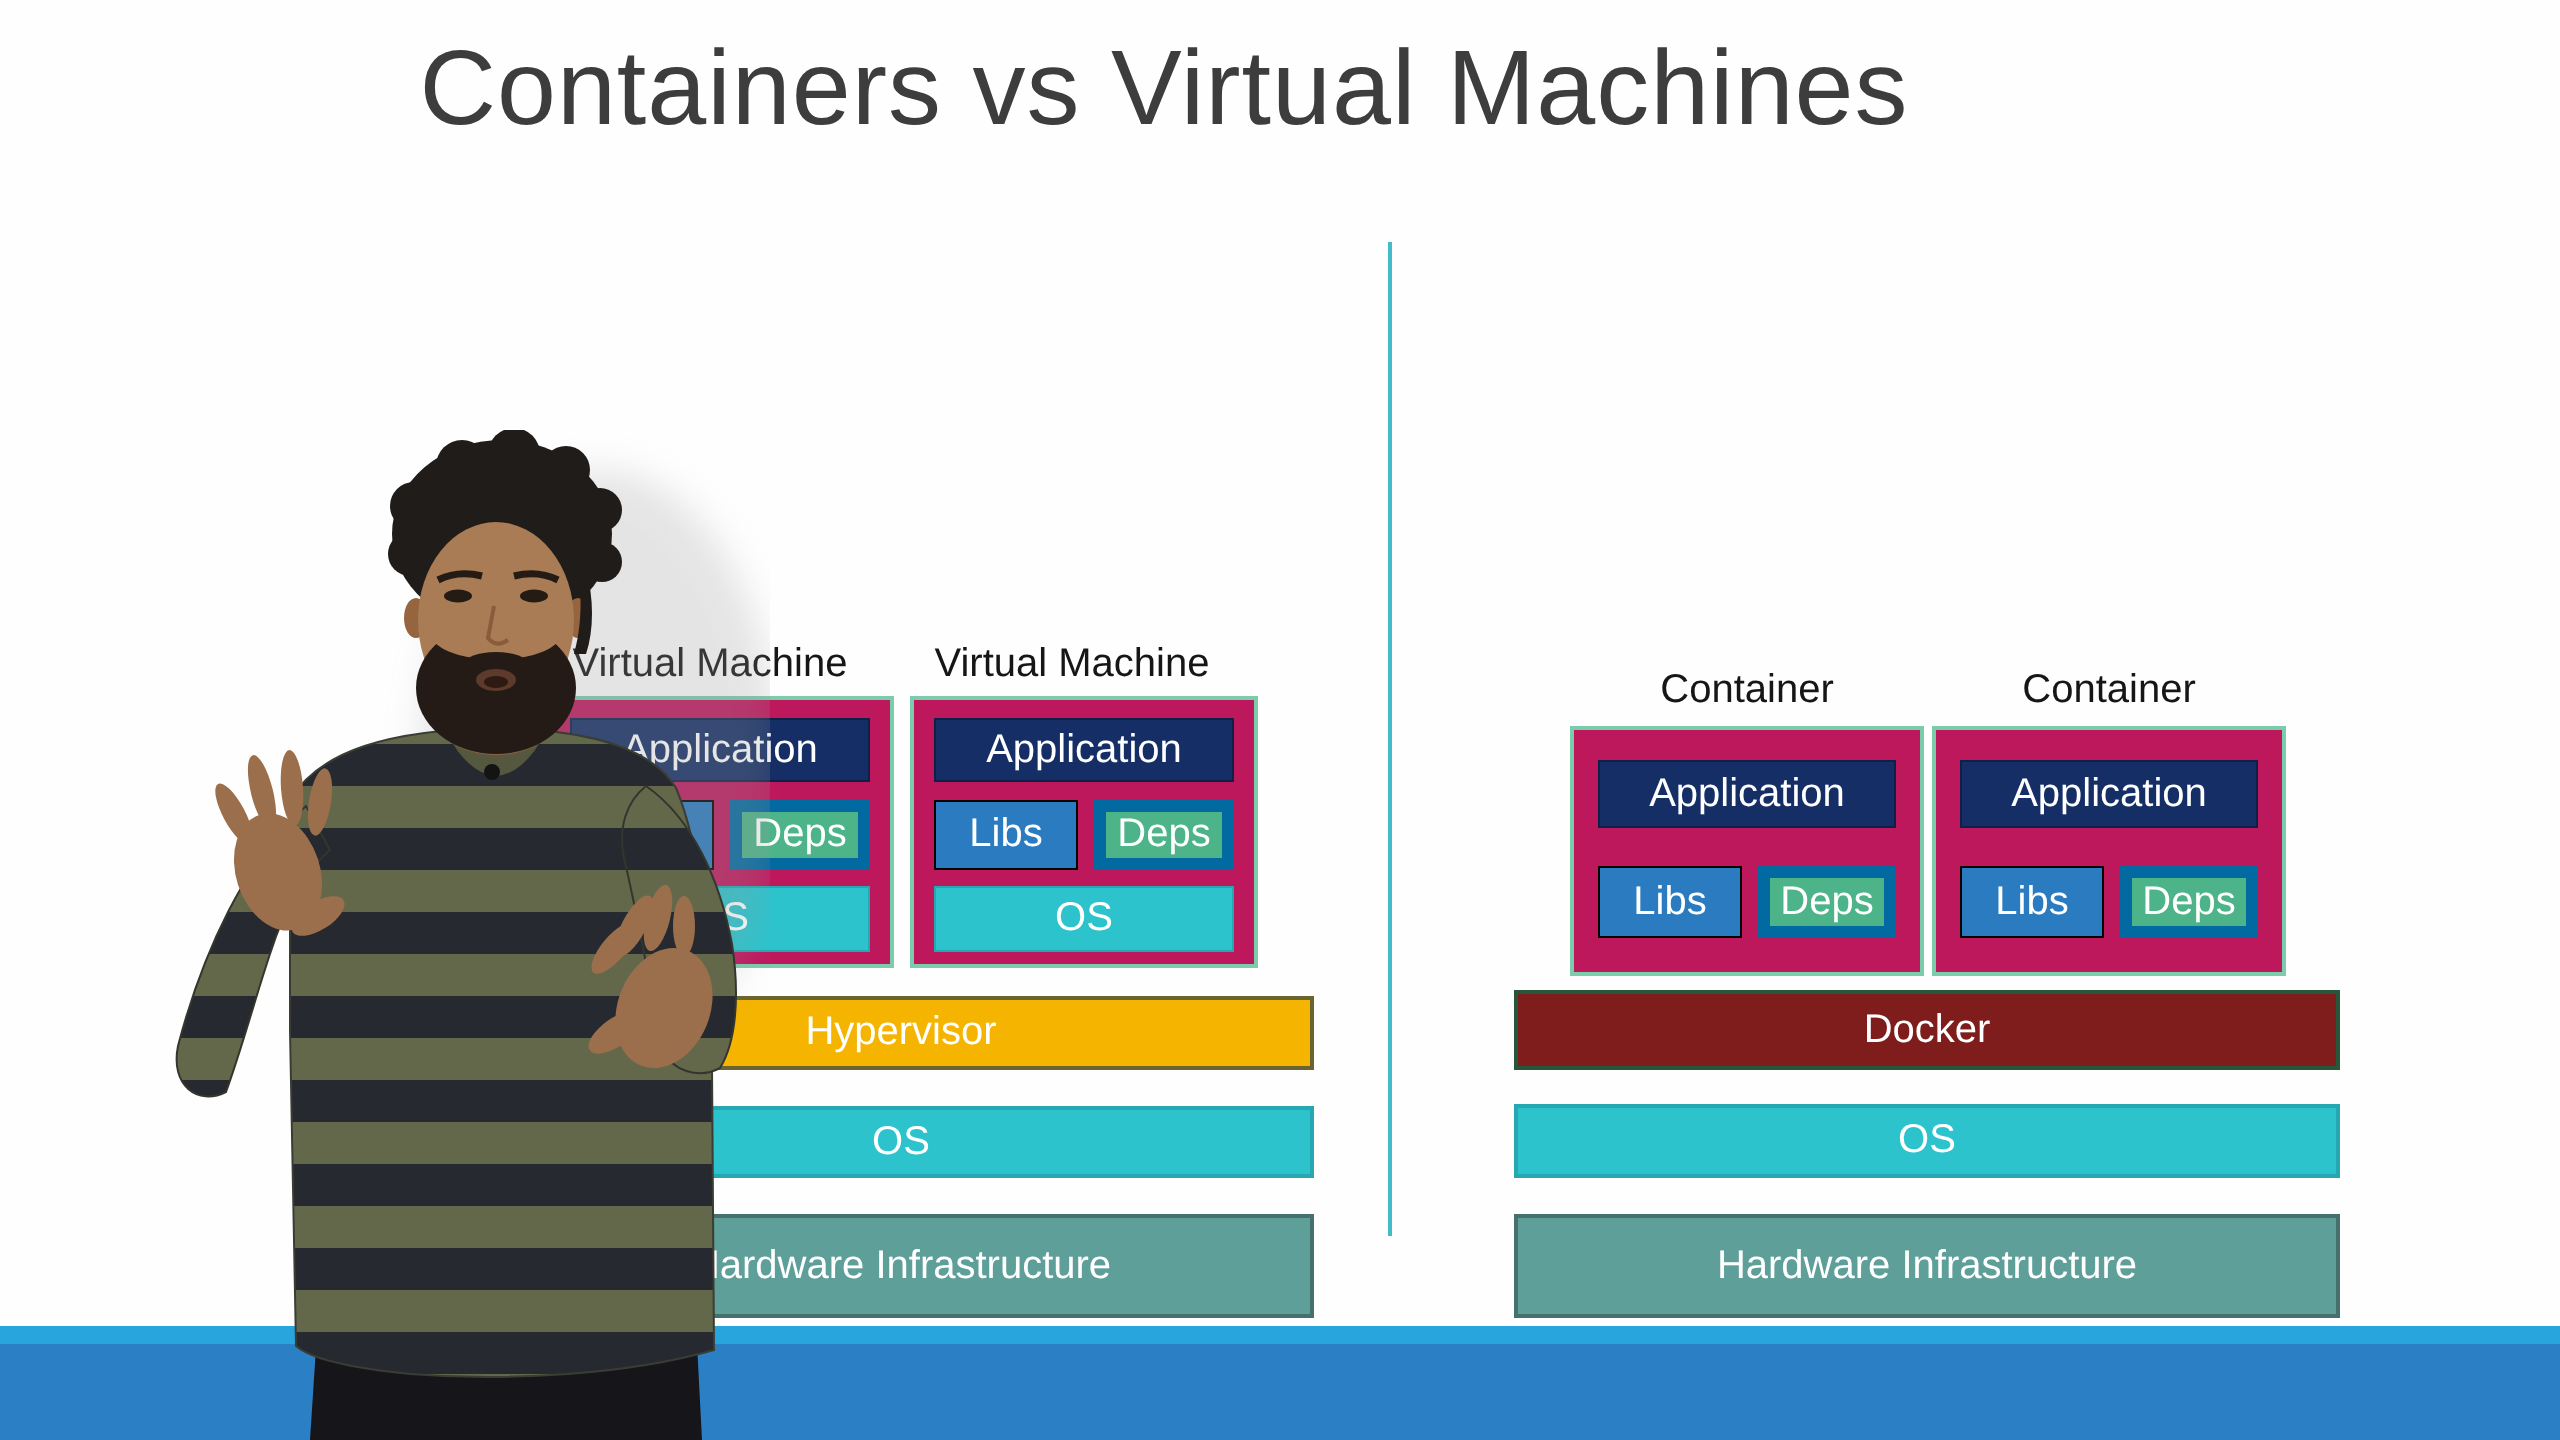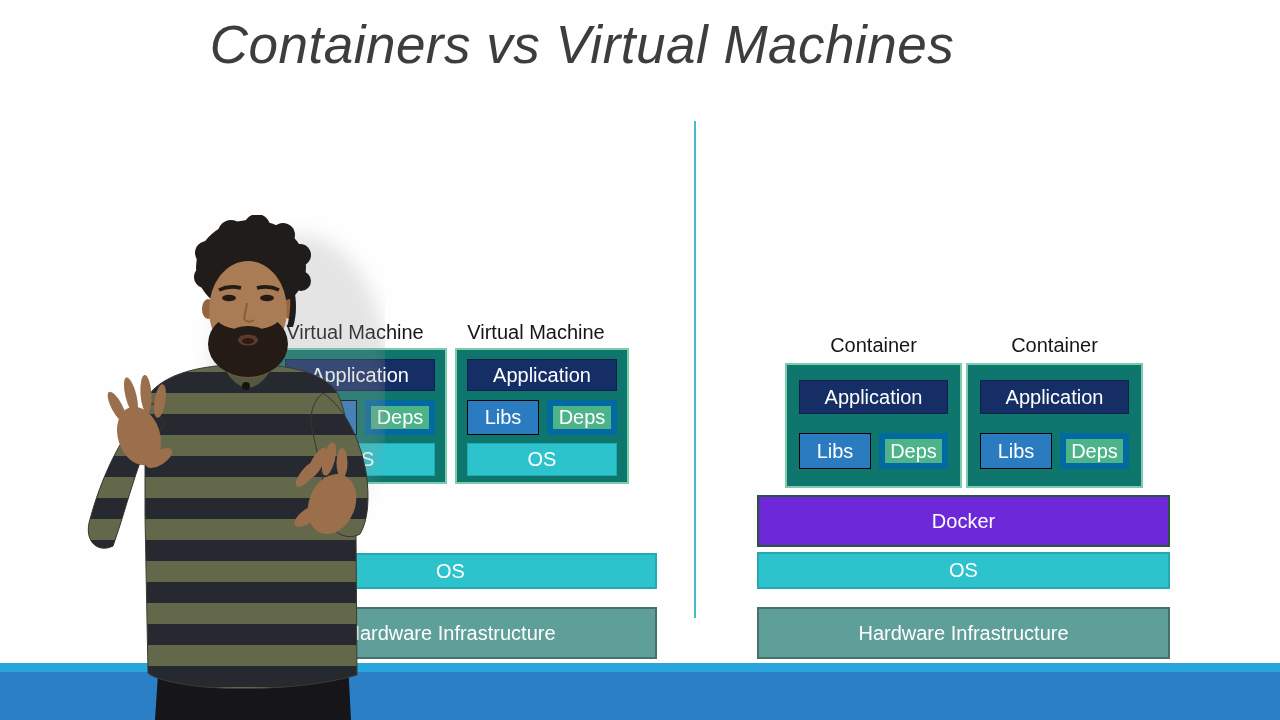--- a/index.html
+++ b/index.html
@@ -2,50 +2,50 @@
 <html><head>
 <meta charset="utf-8">
 <style>
   html,body{margin:0;padding:0;background:#ffffff;}
   #slide{
     position:relative;width:1280px;height:720px;background:#fefefe;overflow:hidden;
     font-family:"Liberation Sans",sans-serif;
   }
   .title{
     position:absolute;top:14px;left:0;width:1164px;text-align:center;
-    font-size:53px;font-weight:300;letter-spacing:0.5px;color:#3d3d3d;font-style:italic;
+    font-size:53px;font-weight:300;letter-spacing:0.5px;color:#3d3d3d;
   }
   .divider{position:absolute;left:694px;top:121px;width:2px;height:497px;background:#41bcc8;}
 
   .stack-label{position:absolute;font-size:20px;color:#161616;text-align:center;width:174px;}
   .ct-label{width:177px;}
 
   .card{
-    position:absolute;box-sizing:border-box;background:#0f766e;
+    position:absolute;box-sizing:border-box;background:#be185d;
     border:2px solid #7bccab;
   }
   .vm-card{width:174px;height:136px;padding:9px 10px;}
   .ct-card{width:177px;height:125px;padding:15px 12px 12px;}
   .bar{
     display:flex;align-items:center;justify-content:center;
     color:#ffffff;font-size:20px;box-sizing:border-box;white-space:nowrap;
   }
   .app{height:32px;background:#152f66;border:1px solid #0d1f4a;}
   .ct-card .app{height:34px;}
   .lrow{display:flex;gap:8px;margin-top:9px;height:35px;}
   .ct-card .lrow{margin-top:19px;height:36px;}
   .libs{width:72px;background:#2b7bc0;border:1px solid #000000;}
   .deps{flex:1;background:#4db389;border:6px solid #0369a1;}
   .osrow{margin-top:8px;height:33px;background:#2cc3cd;border:1px solid #21a9b4;}
 
   .layer{position:absolute;width:413px;}
   .hypervisor{left:244px;top:498px;height:37px;background:#f4b400;border:2px solid #6b6430;}
   .os-left{left:244px;top:553px;height:36px;background:#2cc3cd;border:2px solid #26a8b3;}
   .hw-left{left:244px;top:607px;height:52px;background:#5f9f99;border:2px solid #45706c;}
-  .docker{left:757px;top:495px;height:52px;background:#6d28d9;border:2px solid #27573a;}
+  .docker{left:757px;top:495px;height:40px;background:#7f1d1d;border:2px solid #27573a;}
   .os-right{left:757px;top:552px;height:37px;background:#2cc3cd;border:2px solid #26a8b3;}
   .hw-right{left:757px;top:607px;height:52px;background:#5f9f99;border:2px solid #45706c;}
 
   .footer-accent{position:absolute;left:0;top:663px;width:1280px;height:9px;background:#29a5de;}
   .footer{position:absolute;left:0;top:672px;width:1280px;height:48px;background:#2b7fc4;}
 
   .presenter{position:absolute;left:55px;top:215px;width:330px;height:505px;}
 </style>
 </head>
 <body>
@@ -70,20 +70,21 @@
 
   <div class="card vm-card" style="left:455px;top:348px;">
     <div class="bar app">Application</div>
     <div class="lrow">
       <div class="bar libs">Libs</div>
       <div class="bar deps">Deps</div>
     </div>
     <div class="bar osrow">OS</div>
   </div>
 
+  <div class="bar layer hypervisor">Hypervisor</div>
   <div class="bar layer os-left">OS</div>
   <div class="bar layer hw-left">Hardware Infrastructure</div>
 
   <div class="stack-label ct-label" style="left:785px;top:334px;">Container</div>
   <div class="stack-label ct-label" style="left:966px;top:334px;">Container</div>
 
   <div class="card ct-card" style="left:785px;top:363px;">
     <div class="bar app">Application</div>
     <div class="lrow">
       <div class="bar libs">Libs</div>

